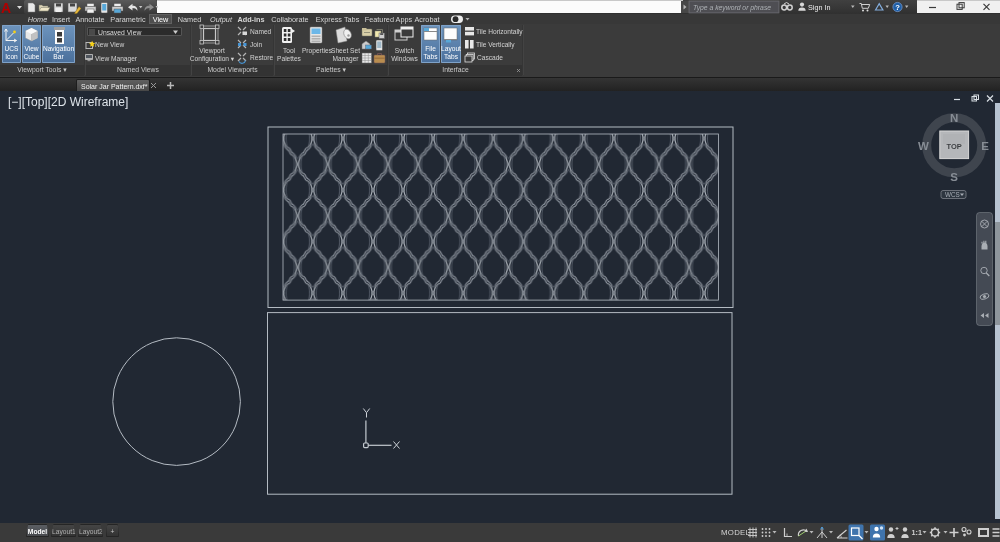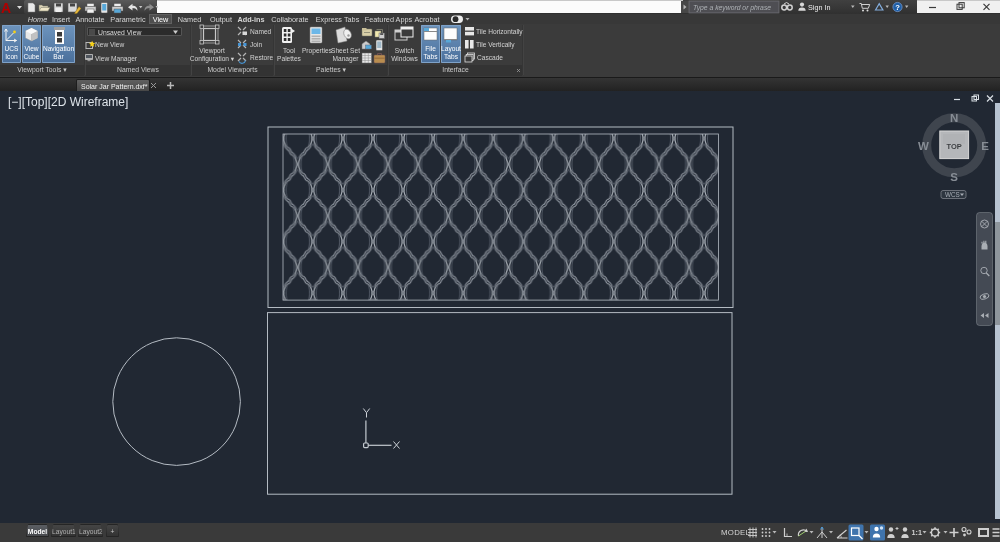--- a/index.html
+++ b/index.html
@@ -123,21 +123,21 @@
   <path d="M66.5 3.8 l6 6 m0 -6 l-6 6" stroke="#3a3a3a" stroke-width="1.2"></path>
 </svg>
 
 <div id="menurow">
 <div class="mtab" style="left:26px;width:23px;font-style:italic;">Home</div>
 <div class="mtab" style="left:50px;width:22px;">Insert</div>
 <div class="mtab" style="left:73px;width:34px;">Annotate</div>
 <div class="mtab" style="left:108px;width:40px;">Parametric</div>
 <div class="mtab active" style="left:149px;width:23px;">View</div>
 <div class="mtab" style="left:174px;width:31px;">Named</div>
-<div class="mtab" style="left:207px;width:28px;">Output</div>
+<div class="mtab" style="left:207px;width:28px;font-style:italic;">Output</div>
 <div class="mtab" style="left:237px;width:28px;font-weight:bold;">Add-ins</div>
 <div class="mtab" style="left:269px;width:42px;text-align:center;">Collaborate</div>
 <div class="mtab" style="left:314px;width:47px;">Express Tabs</div>
 <div class="mtab" style="left:363px;width:51px;">Featured Apps</div>
 <div class="mtab" style="left:414px;width:26px;">Acrobat</div>
 <svg class="abs" style="top:1px;left:451px" width="22" height="9" viewBox="0 0 22 9">
   <rect x="0" y="0.5" width="12" height="7.5" rx="3.7" fill="#ececec"></rect>
   <circle cx="4.5" cy="4.2" r="2.9" fill="#2a2a2a"></circle>
   <path d="M14.5 3 l4 0 l-2 2.6 z" fill="#b8b8b8"></path>
 </svg>

